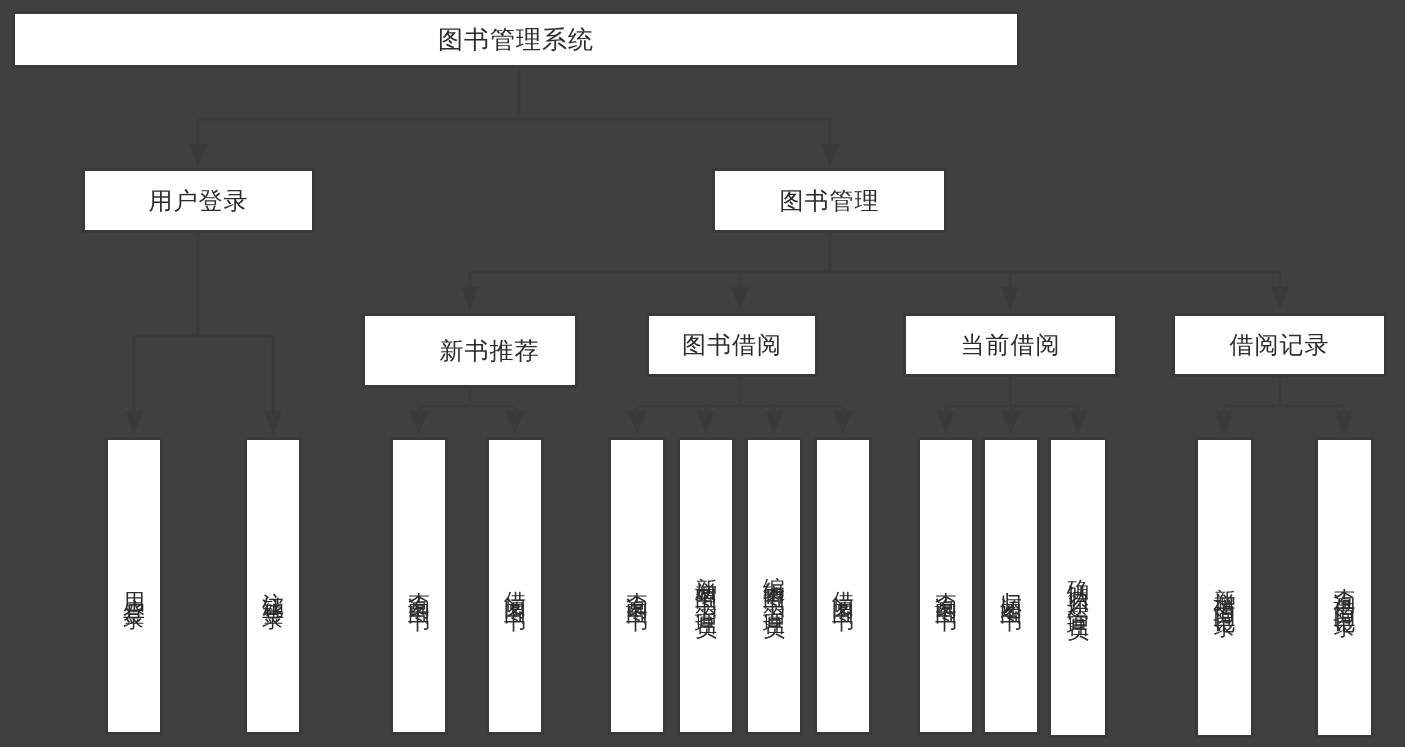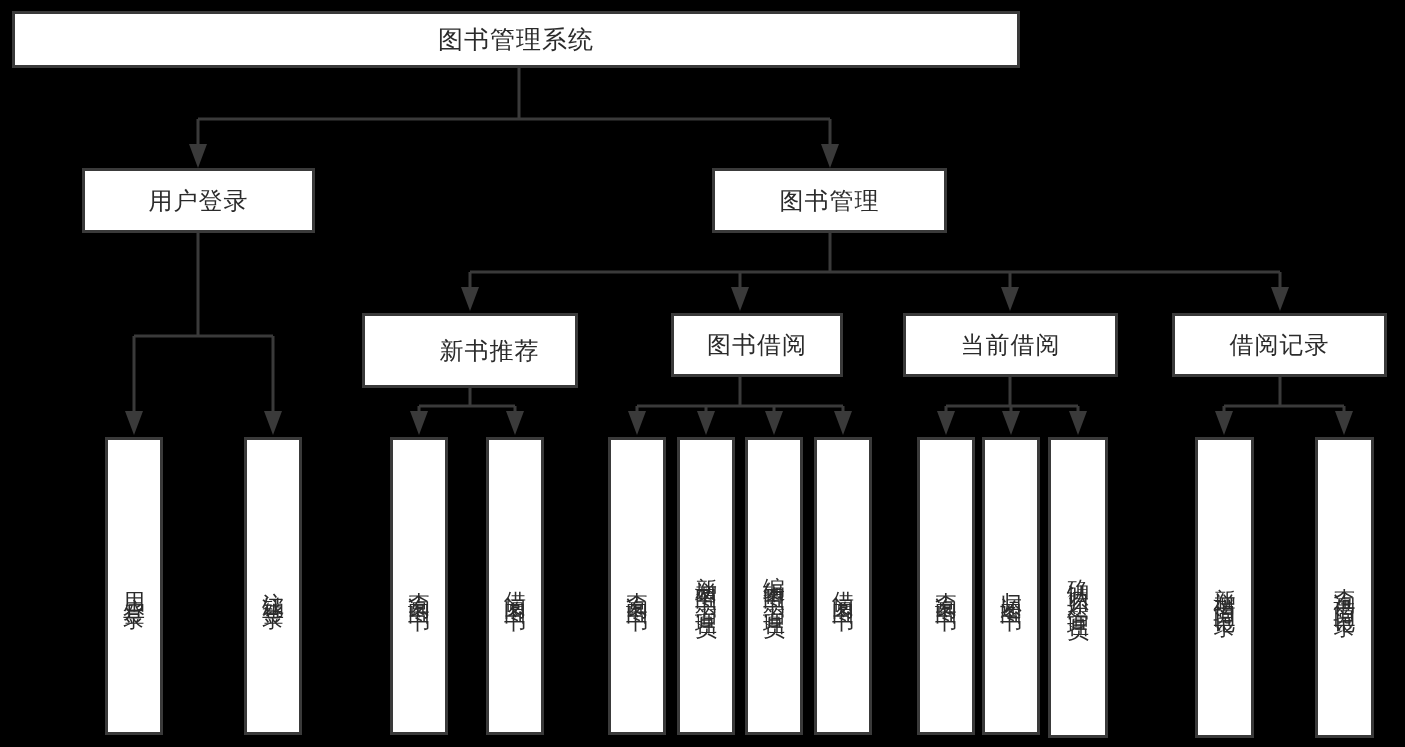--- a/index.html
+++ b/index.html
@@ -1,20 +1,20 @@
 <!DOCTYPE html>
 <html><head>
 <meta charset="utf-8">
 <style>
   html, body { margin: 0; padding: 0; background: #ffffff; }
   .canvas {
     position: relative;
     width: 1405px;
     height: 747px;
-    background: #000000;
+    background: #404040;
     font-family: "Liberation Sans", "DejaVu Sans", sans-serif;
     overflow: hidden;
   }
   .connectors {
     position: absolute;
     left: 0; top: 0;
     width: 1405px; height: 747px;
     z-index: 1;
   }
   .connectors line { stroke: #3a3a3a; stroke-width: 3; }
@@ -139,21 +139,21 @@
   <div class="node hbox" style="left:82px; top:168px; width:233px; height:65px;">
     <span>用户登录</span>
   </div>
   <div class="node hbox" style="left:712px; top:168px; width:235px; height:65px;text-align:center;">
     <span>图书管理</span>
   </div>
 
   <div class="node hbox" style="left:362px; top:313px; width:216px; height:75px;padding-left:39px;">
     <span>新书推荐</span>
   </div>
-  <div class="node hbox" style="left:671px; top:313px; width:172px; height:64px;align-items:center;">
+  <div class="node hbox" style="left:646px; top:313px; width:172px; height:64px;align-items:center;">
     <span>图书借阅</span>
   </div>
   <div class="node hbox" style="left:903px; top:313px; width:215px; height:64px;text-align:right;">
     <span>当前借阅</span>
   </div>
   <div class="node hbox" style="left:1172px; top:313px; width:215px; height:64px;">
     <span>借阅记录</span>
   </div>
 
   <div class="node vbox" style="left:105px; top:437px; width:58px; height:298px;">

